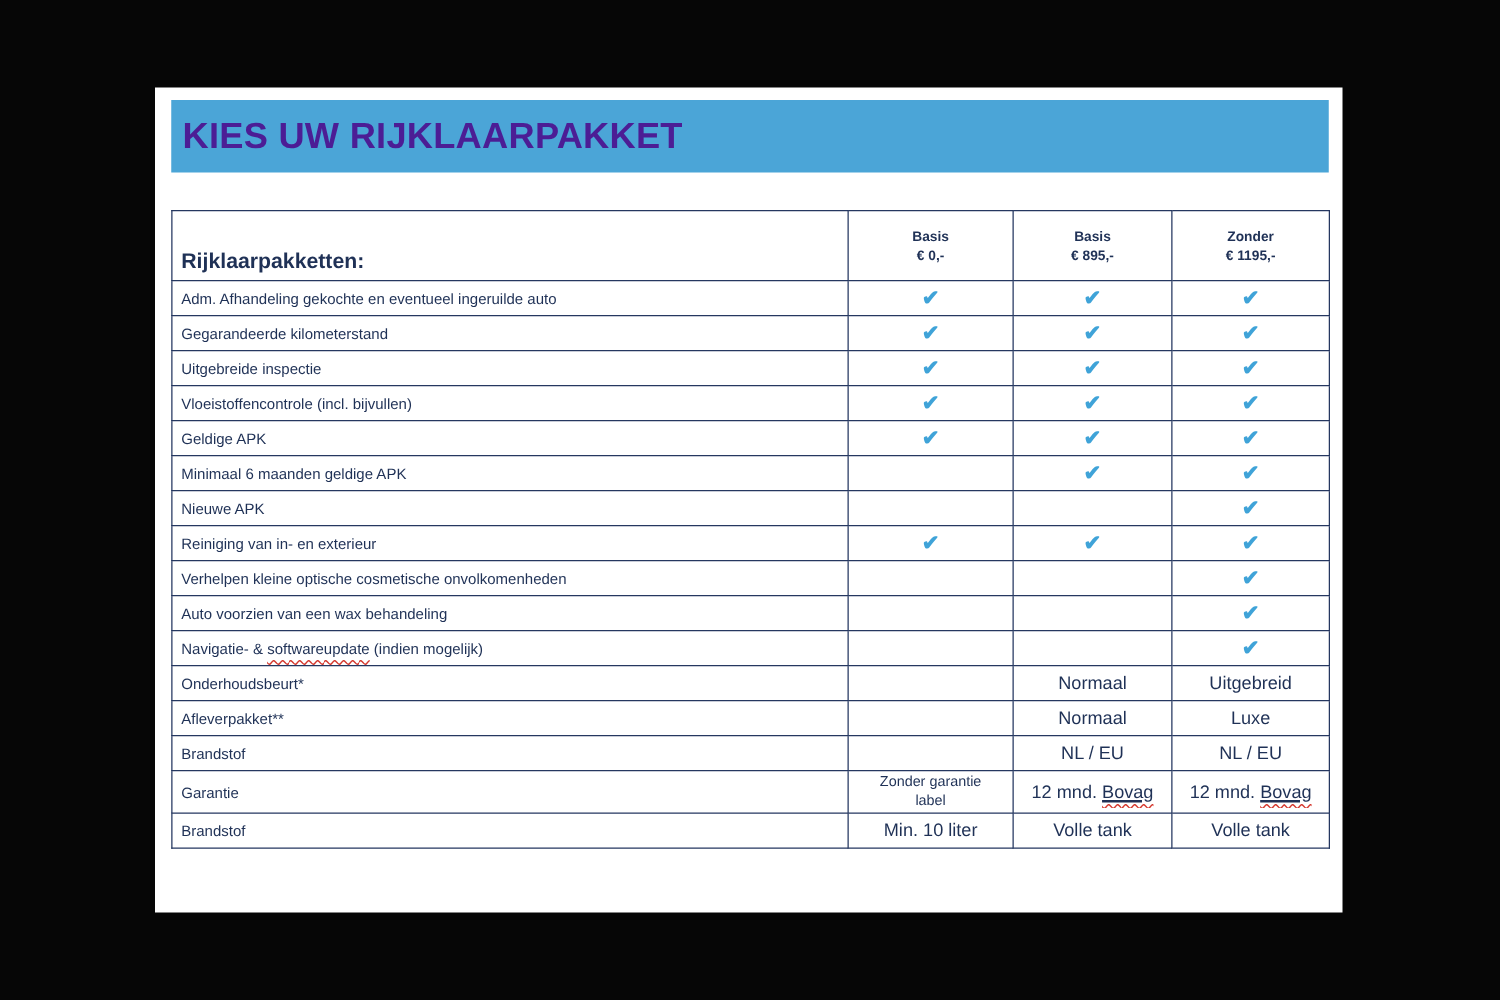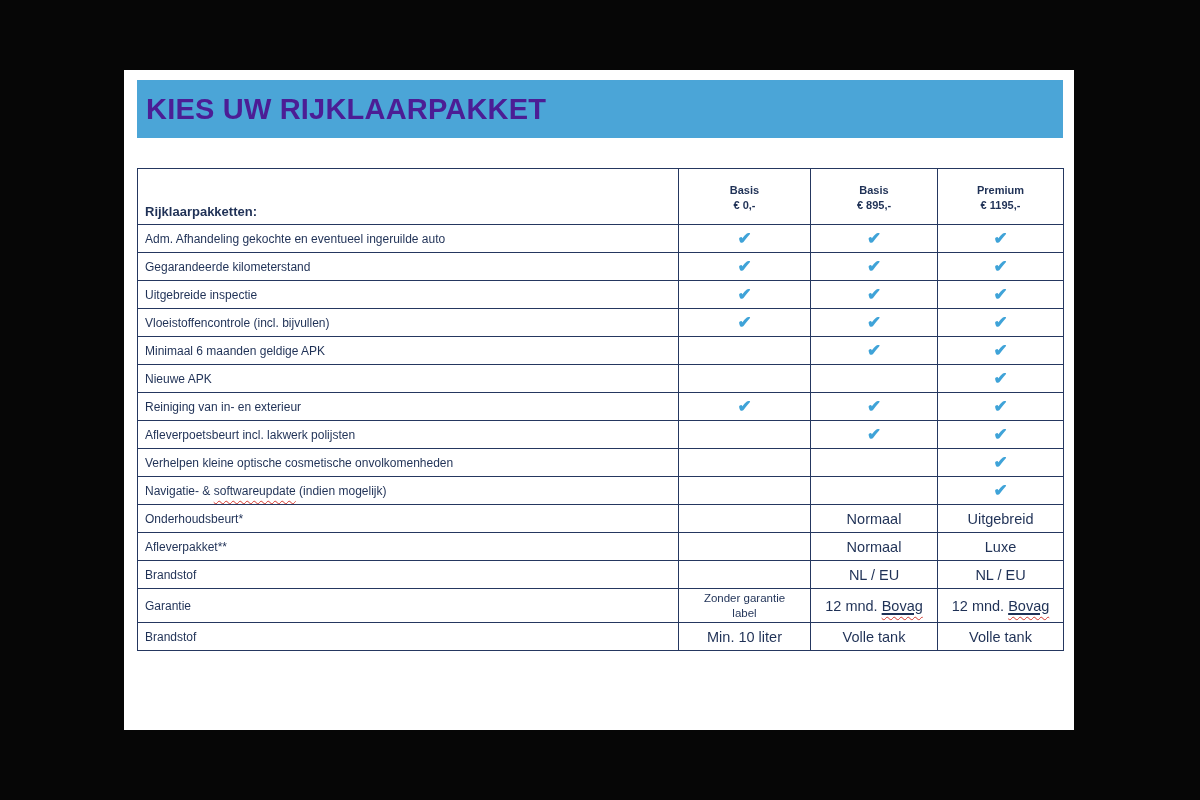--- a/index.html
+++ b/index.html
@@ -47,21 +47,21 @@
     border: 1px solid var(--border);
     padding: 0;
     height: 28px;
     overflow: hidden;
     white-space: nowrap;
   }
   tr.header-row td { height: 56px; }
   td.corner-cell {
     vertical-align: bottom;
     padding: 0 0 5px 7px;
-    font-size: 13px; font-weight: bold;
+    font-size: 17px; font-weight: bold;
   }
   td.col-head {
     text-align: center; vertical-align: middle;
     font-size: 11px; font-weight: bold;
     padding-top: 4px;
   }
   .col-head .col-name { line-height: 1.35; }
   .col-head .col-price { line-height: 1.45; }
   td.label-cell {
     font-size: 12px;
@@ -121,21 +121,21 @@
             <td class="corner-cell">Rijklaarpakketten:</td>
             <td class="col-head">
               <div class="col-name">Basis</div>
               <div class="col-price">€ 0,-</div>
             </td>
             <td class="col-head">
               <div class="col-name">Basis</div>
               <div class="col-price">€ 895,-</div>
             </td>
             <td class="col-head">
-              <div class="col-name">Premium</div>
+              <div class="col-name">Zonder</div>
               <div class="col-price">€ 1195,-</div>
             </td>
           </tr>
           <tr>
             <td class="label-cell">Adm. Afhandeling gekochte en eventueel ingeruilde auto</td>
             <td class="value-cell"><span class="check">✔</span></td>
             <td class="value-cell"><span class="check">✔</span></td>
             <td class="value-cell"><span class="check">✔</span></td>
           </tr>
           <tr>
@@ -150,45 +150,51 @@
             <td class="value-cell"><span class="check">✔</span></td>
             <td class="value-cell"><span class="check">✔</span></td>
           </tr>
           <tr>
             <td class="label-cell">Vloeistoffencontrole (incl. bijvullen)</td>
             <td class="value-cell"><span class="check">✔</span></td>
             <td class="value-cell"><span class="check">✔</span></td>
             <td class="value-cell"><span class="check">✔</span></td>
           </tr>
           <tr>
+            <td class="label-cell">Geldige APK</td>
+            <td class="value-cell"><span class="check">✔</span></td>
+            <td class="value-cell"><span class="check">✔</span></td>
+            <td class="value-cell"><span class="check">✔</span></td>
+          </tr>
+          <tr>
             <td class="label-cell">Minimaal 6 maanden geldige APK</td>
             <td class="value-cell"></td>
             <td class="value-cell"><span class="check">✔</span></td>
             <td class="value-cell"><span class="check">✔</span></td>
           </tr>
           <tr>
             <td class="label-cell">Nieuwe APK</td>
             <td class="value-cell"></td>
             <td class="value-cell"></td>
             <td class="value-cell"><span class="check">✔</span></td>
           </tr>
           <tr>
             <td class="label-cell">Reiniging van in- en exterieur</td>
             <td class="value-cell"><span class="check">✔</span></td>
             <td class="value-cell"><span class="check">✔</span></td>
             <td class="value-cell"><span class="check">✔</span></td>
           </tr>
           <tr>
-            <td class="label-cell">Afleverpoetsbeurt incl. lakwerk polijsten</td>
-            <td class="value-cell"></td>
-            <td class="value-cell"><span class="check">✔</span></td>
-            <td class="value-cell"><span class="check">✔</span></td>
-          </tr>
-          <tr>
             <td class="label-cell">Verhelpen kleine optische cosmetische onvolkomenheden</td>
+            <td class="value-cell"></td>
+            <td class="value-cell"></td>
+            <td class="value-cell"><span class="check">✔</span></td>
+          </tr>
+          <tr>
+            <td class="label-cell">Auto voorzien van een wax behandeling</td>
             <td class="value-cell"></td>
             <td class="value-cell"></td>
             <td class="value-cell"><span class="check">✔</span></td>
           </tr>
           <tr>
             <td class="label-cell">Navigatie- &amp; <span class="squiggle">softwareupdate</span> (indien mogelijk)</td>
             <td class="value-cell"></td>
             <td class="value-cell"></td>
             <td class="value-cell"><span class="check">✔</span></td>
           </tr>

